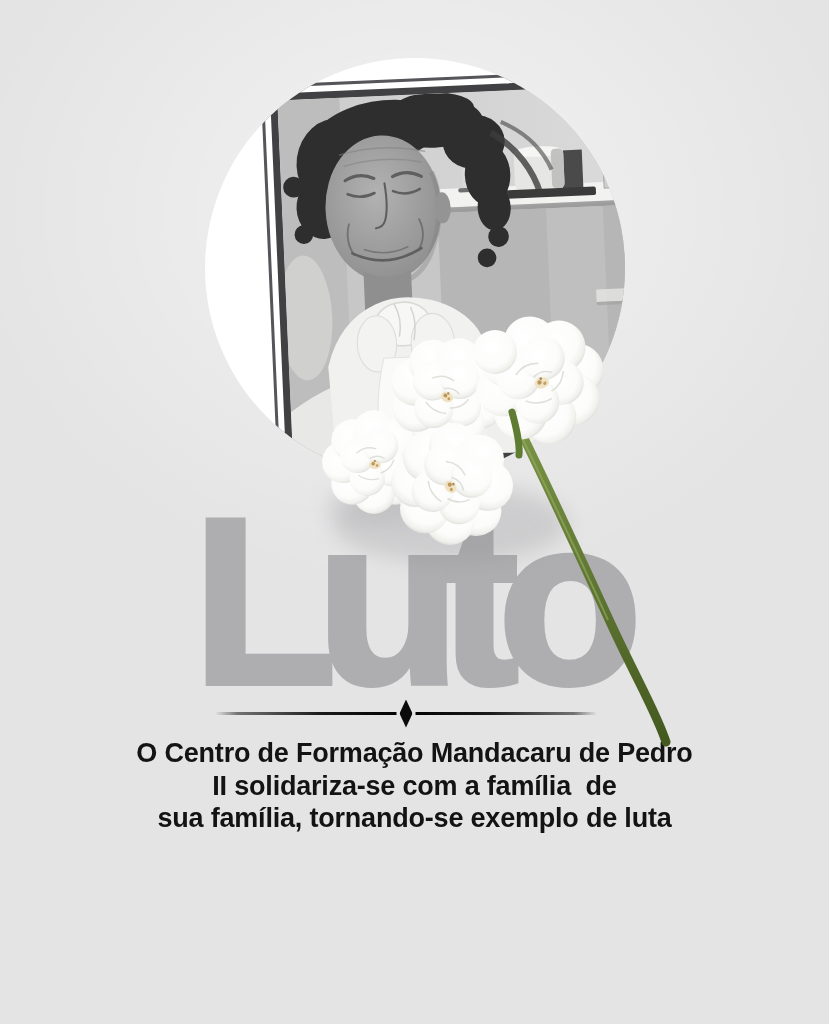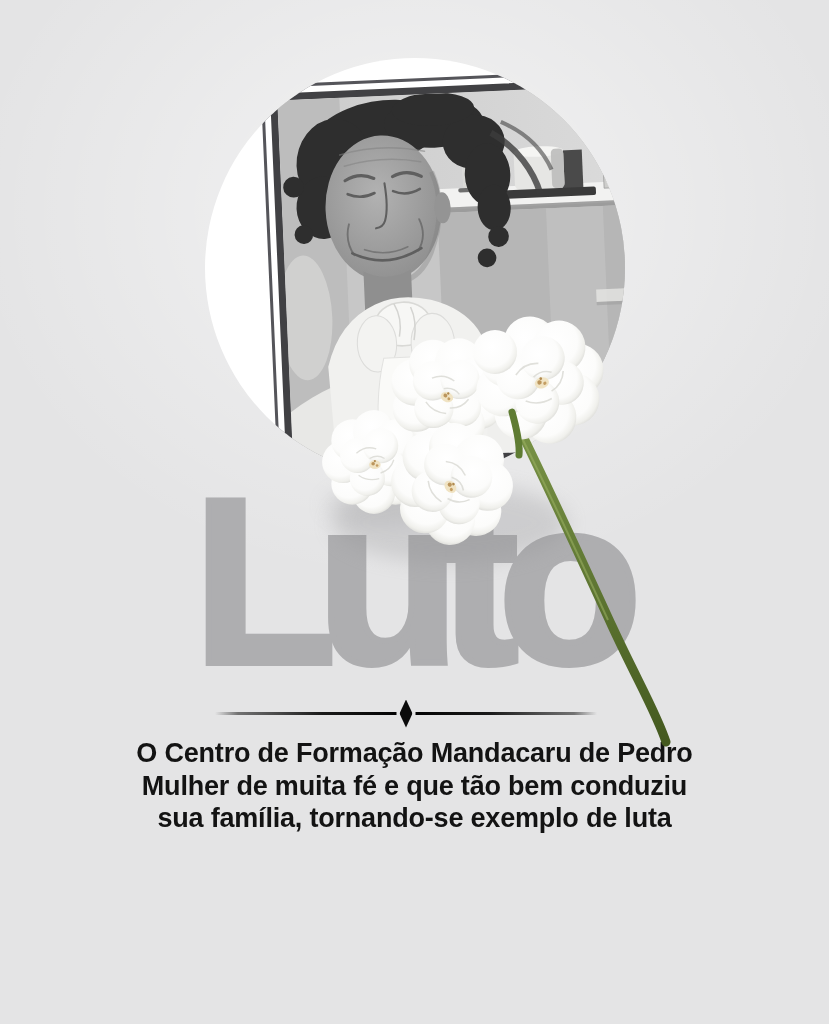--- a/index.html
+++ b/index.html
@@ -21,21 +21,21 @@
   .photo-frame{
     position:absolute;left:73px;top:26px;width:424px;height:362px;
     border:7px solid #414144;border-radius:2px;
     box-shadow:0 0 0 6px #ffffff, 0 0 0 9px #55555a;
     transform:rotate(-2.5deg);transform-origin:50% 50%;
     background:#c7c7c7;overflow:hidden;
   }
   .photo-frame svg{display:block;width:100%;height:100%;}
   
   .headline{
-    position:absolute;left:193px;top:464px;z-index:2;
+    position:absolute;left:193px;top:484px;z-index:2;
     font-size:235px;line-height:1;font-weight:bold;letter-spacing:-20px;
     color:#aeaeb0;-webkit-text-stroke:6px #aeaeb0;white-space:nowrap;
   }
   
   .divider{
     position:absolute;left:215px;top:712px;width:382px;height:3px;z-index:2;
     background:linear-gradient(90deg, rgba(20,20,20,0) 0%, rgba(20,20,20,.55) 6%,
       #1a1a1a 28%, #000 50%, #1a1a1a 72%, rgba(20,20,20,.55) 94%, rgba(20,20,20,0) 100%);
   }
   .diamond-wrap{
@@ -156,21 +156,21 @@
   </div>
 
   <div class="headline">Luto</div>
 
   <div class="divider">
     <span class="diamond-wrap"><span class="diamond"></span></span>
   </div>
 
   <div class="message">
     <div>O Centro de Formação Mandacaru de Pedro</div>
-    <div>Mulher de muita fé e que tão bem conduziu</div>
+    <div>II solidariza-se com a família  de</div>
     <div>sua família, tornando-se exemplo de luta</div>
   </div>
 
   <svg class="flowers" viewBox="0 0 829 1024">
     <defs>
       <radialGradient id="bloomGrad" cx="42%" cy="38%" r="65%">
         <stop offset="0%" stop-color="#ffffff"></stop>
         <stop offset="70%" stop-color="#fcfcfb"></stop>
         <stop offset="90%" stop-color="#f0f0ec"></stop>
         <stop offset="100%" stop-color="#dededa"></stop>

